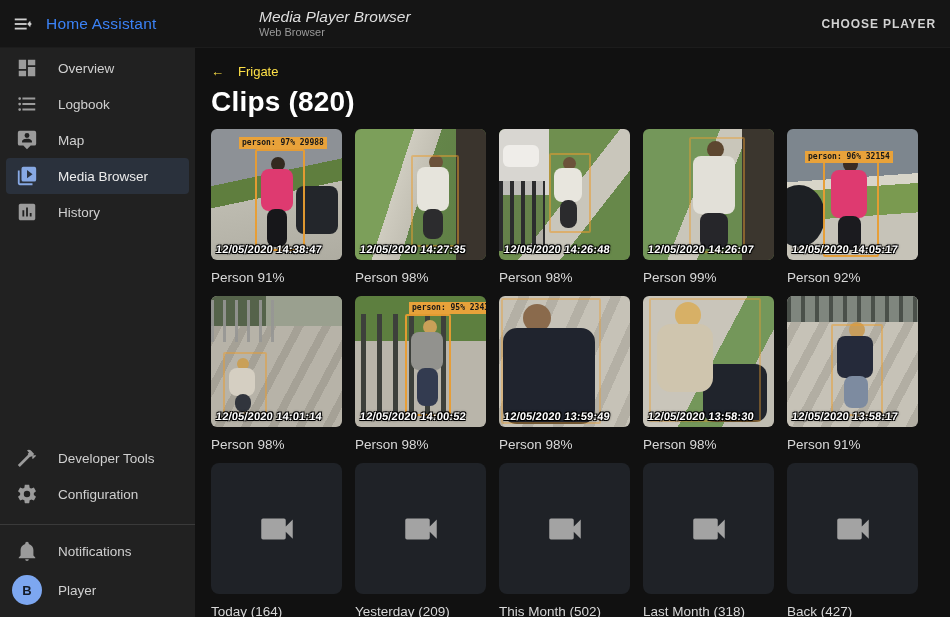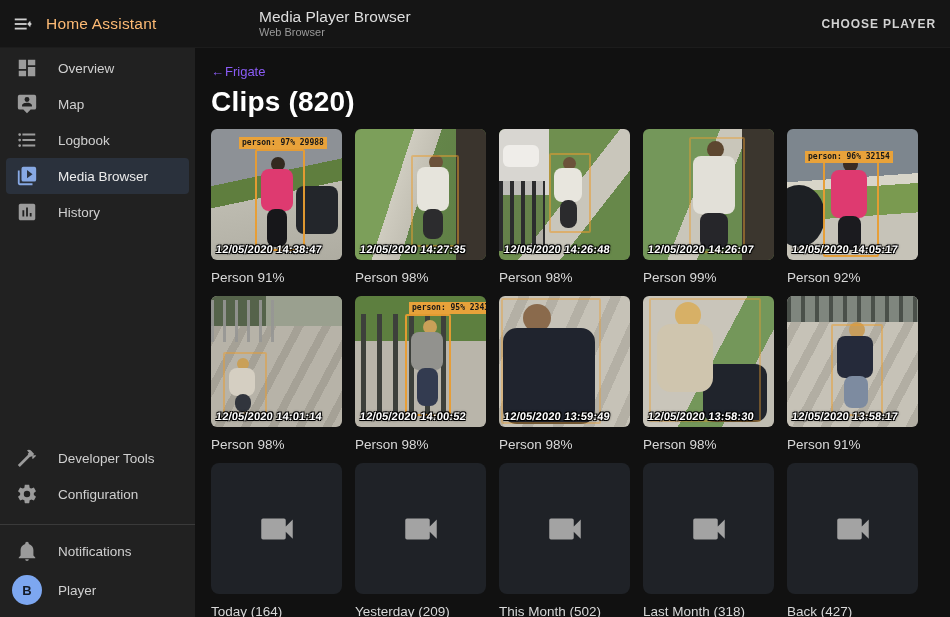--- a/index.html
+++ b/index.html
@@ -6,24 +6,24 @@
   html,body { width:950px; height:617px; overflow:hidden; background:#111;
     font-family:"Liberation Sans", sans-serif; }
   .app { display:flex; flex-direction:column; width:950px; height:617px; }
 
   
   header { display:flex; height:48px; background:#151515; flex:0 0 48px;
     border-bottom:1px solid rgba(255,255,255,.03); align-items:center; }
   .hdr-left { width:195px; flex:0 0 195px; display:flex; align-items:center; }
   .menu-btn { width:46px; height:48px; display:flex; align-items:center; justify-content:center;
     cursor:pointer; background:none; border:none; }
-  .app-title { color:#fdba74; font-size:15.5px; letter-spacing:.2px; }
+  .app-title { color:#3b82f6; font-size:15.5px; letter-spacing:.2px; }
   .hdr-main { flex:1; display:flex; align-items:center; }
   .hdr-titles { margin-left:64px; }
-  .hdr-title { color:#dedede; font-size:15.5px; line-height:18px; }
+  .hdr-title { color:#dedede; font-size:15.5px; line-height:18px;font-style:italic; }
   .hdr-sub { color:#9a9a9a; font-size:11px; line-height:13px; }
   .choose-player { margin-left:auto; margin-right:14px; background:none; border:none;
     color:#d2d2d2; font-family:"Liberation Sans",sans-serif; font-size:12px; font-weight:700;
     letter-spacing:.9px; cursor:pointer; text-transform:uppercase; }
 
   
   .body { display:flex; flex:1; min-height:0; }
 
   
   aside { width:195px; flex:0 0 195px; background:#212121; display:flex; flex-direction:column;
@@ -38,22 +38,22 @@
   .nav-item.selected .nav-label { color:#ececec; }
   .side-spacer { flex:1; }
   .side-divider { border-top:1px solid #3a3a3a; margin:12px 0 8px 0; }
   .avatar { width:30px; height:30px; border-radius:50%; background:#7da7f0; color:#141c28;
     font-size:13px; font-weight:700; display:flex; align-items:center; justify-content:center;
     margin:0 16px 0 -2px; flex:0 0 30px; }
   .user-item { height:42px; margin-bottom:6px; }
 
   
   main { flex:1; min-width:0; background:#111; padding:14px 16px 0 16px; overflow:hidden; }
-  .breadcrumb { color:#8b5cf6; font-size:13px; cursor:pointer; display:inline-flex;
-    align-items:flex-end; gap:1px; }
+  .breadcrumb { color:#fde047; font-size:13px; cursor:pointer; display:inline-flex;
+    align-items:flex-end; gap:14px; }
   .back-arrow::before { content:"\2190"; font-size:13px; }
   h1.page-title { color:#fff; font-size:28px; font-weight:700; margin-top:6px; letter-spacing:.2px; }
 
   #media-grid { margin-top:11px; display:grid; grid-template-columns:repeat(5,131px);
     column-gap:13px; row-gap:8px; }
   .cell { width:131px; }
   .caption { margin-top:8px; color:#d8d8d8; font-size:13.5px; height:20px; line-height:20px;
     white-space:nowrap; overflow:hidden; }
 
   
@@ -184,32 +184,32 @@
         <span class="nav-icon">
           <svg viewBox="0 0 24 24">
               <path d="M13,3V9H21V3M13,21H21V11H13M3,21H11V15H3M3,13H11V3H3V13Z"></path>
             </svg>
           </span>
         <span class="nav-label">Overview</span>
       </div>
       <div class="nav-item">
         <span class="nav-icon">
           <svg viewBox="0 0 24 24">
+              <path d="M7,5H21V7H7V5M7,13V11H21V13H7M4,4.5A1.5,1.5 0 0,1 5.5,6A1.5,1.5 0 0,1 4,7.5A1.5,1.5 0 0,1 2.5,6A1.5,1.5 0 0,1 4,4.5M4,10.5A1.5,1.5 0 0,1 5.5,12A1.5,1.5 0 0,1 4,13.5A1.5,1.5 0 0,1 2.5,12A1.5,1.5 0 0,1 4,10.5M7,19V17H21V19H7M4,16.5A1.5,1.5 0 0,1 5.5,18A1.5,1.5 0 0,1 4,19.5A1.5,1.5 0 0,1 2.5,18A1.5,1.5 0 0,1 4,16.5Z"></path>
+            </svg>
+          </span>
+        <span class="nav-label">Logbook</span>
+      </div>
+      <div class="nav-item">
+        <span class="nav-icon">
+          <svg viewBox="0 0 24 24">
               <path d="M20,2H4A2,2 0 0,0 2,4V16A2,2 0 0,0 4,18H8L12,22L16,18H20A2,2 0 0,0 22,16V4A2,2 0 0,0 20,2M12,4.3A2.7,2.7 0 0,1 14.7,7A2.7,2.7 0 0,1 12,9.7A2.7,2.7 0 0,1 9.3,7A2.7,2.7 0 0,1 12,4.3M17.4,14.6H6.6V13.25C6.6,11.45 10.2,10.55 12,10.55C13.8,10.55 17.4,11.45 17.4,13.25V14.6Z"></path>
             </svg>
           </span>
         <span class="nav-label">Map</span>
-      </div>
-      <div class="nav-item">
-        <span class="nav-icon">
-          <svg viewBox="0 0 24 24">
-              <path d="M7,5H21V7H7V5M7,13V11H21V13H7M4,4.5A1.5,1.5 0 0,1 5.5,6A1.5,1.5 0 0,1 4,7.5A1.5,1.5 0 0,1 2.5,6A1.5,1.5 0 0,1 4,4.5M4,10.5A1.5,1.5 0 0,1 5.5,12A1.5,1.5 0 0,1 4,13.5A1.5,1.5 0 0,1 2.5,12A1.5,1.5 0 0,1 4,10.5M7,19V17H21V19H7M4,16.5A1.5,1.5 0 0,1 5.5,18A1.5,1.5 0 0,1 4,19.5A1.5,1.5 0 0,1 2.5,18A1.5,1.5 0 0,1 4,16.5Z"></path>
-            </svg>
-          </span>
-        <span class="nav-label">Logbook</span>
       </div>
       <div class="nav-item selected">
         <span class="nav-icon">
           <svg viewBox="0 0 24 24">
               <path d="M4,6H2V20A2,2 0 0,0 4,22H18V20H4V6M20,2H8A2,2 0 0,0 6,4V16A2,2 0 0,0 8,18H20A2,2 0 0,0 22,16V4A2,2 0 0,0 20,2M12,14.5V5.5L18,10L12,14.5Z"></path>
             </svg>
           </span>
         <span class="nav-label">Media Browser</span>
       </div>
       <div class="nav-item">

